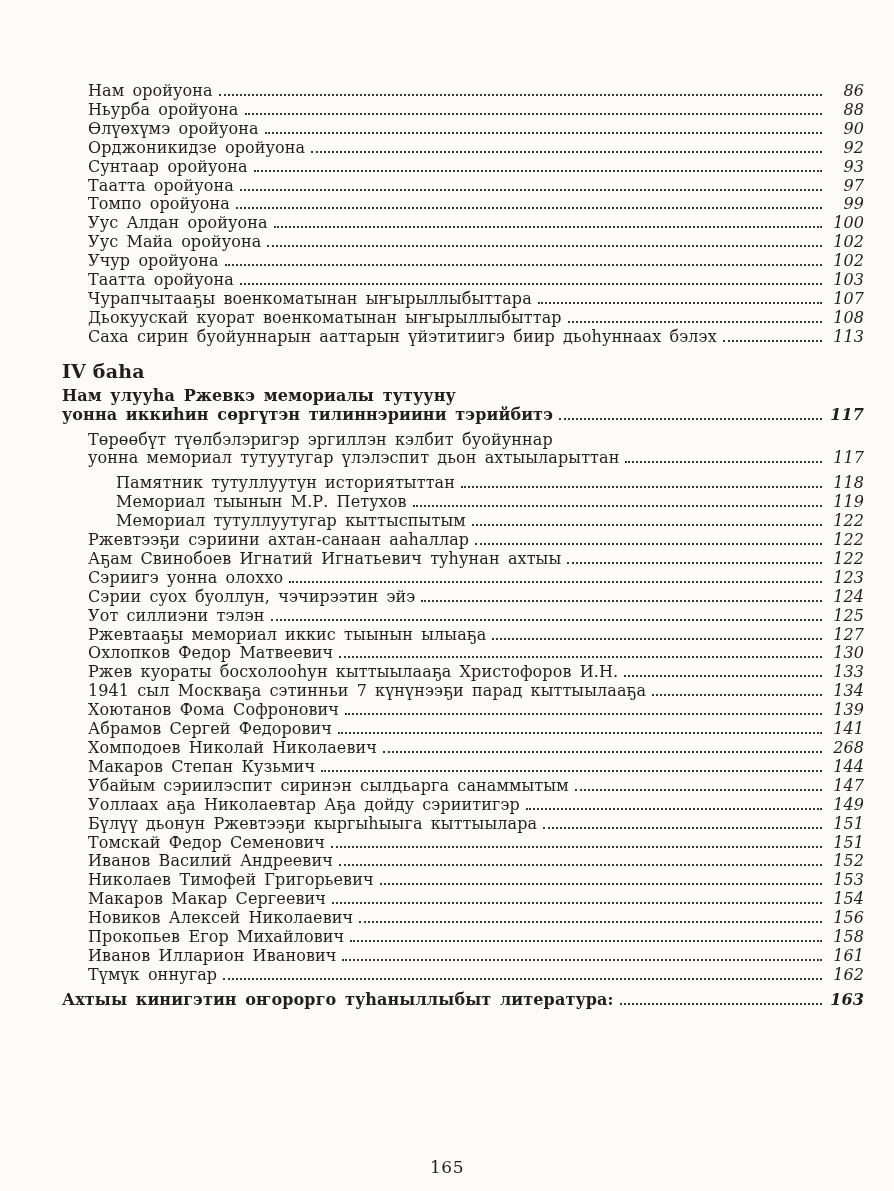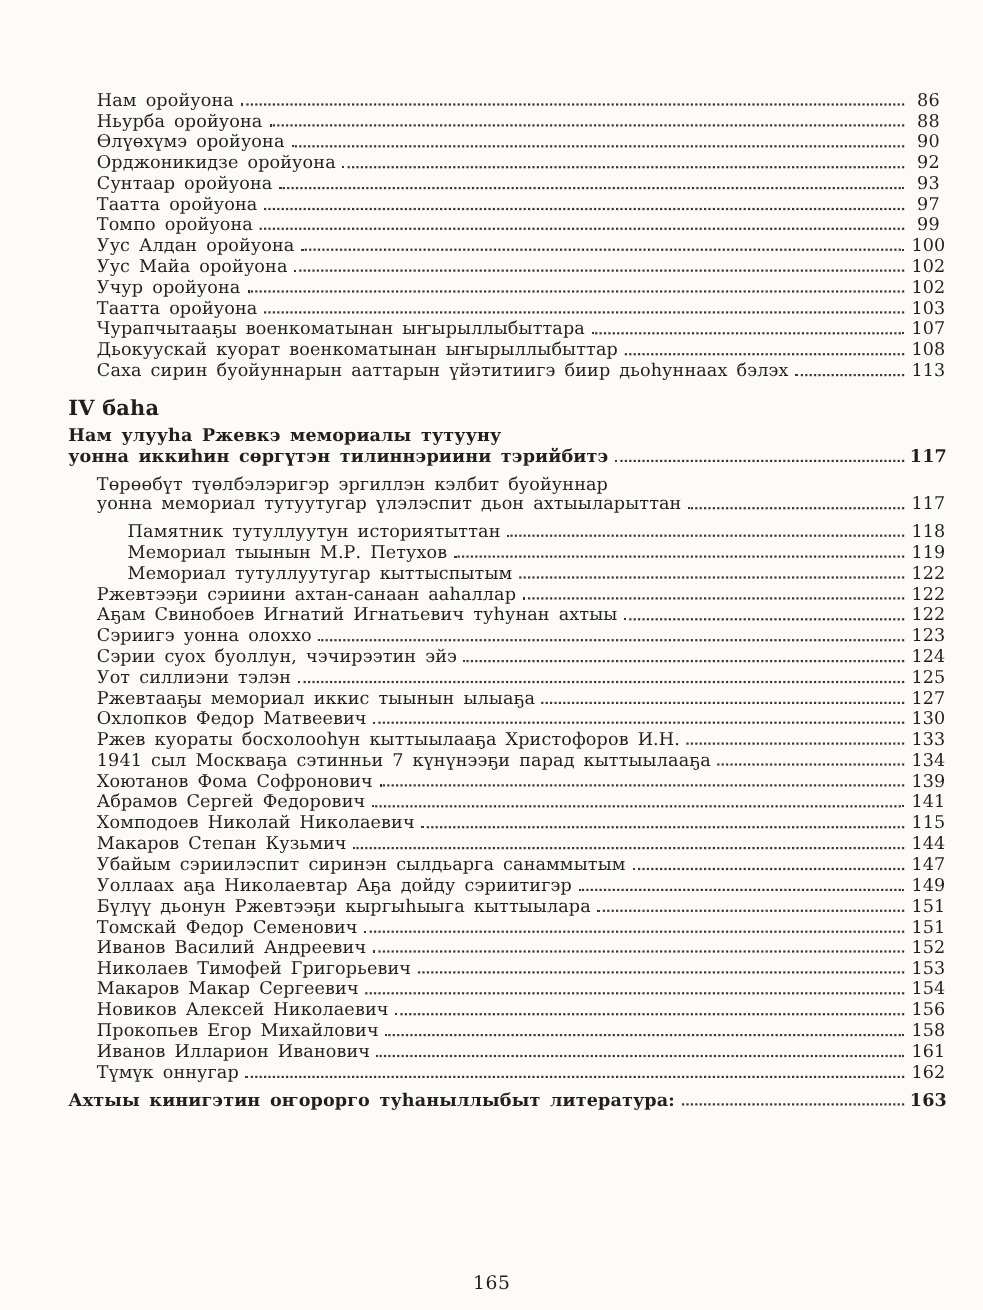--- a/index.html
+++ b/index.html
@@ -35,21 +35,22 @@
   .indent-2 { padding-left: 54px; }
   .leader {
     flex: 1 1 auto;
     min-width: 18px;
     border-bottom: 2px dotted #3a3733;
     margin: 0 2px 3px 6px;
   }
   .pagenum {
     flex: 0 0 auto;
     width: 40px;
-    text-align: center;
+    text-align: right;
+    font-style: italic;
   }
   .section-heading {
     font-size: 19px;
     font-weight: 700;
     line-height: 22px;
     margin: 13px 0 5px 0;
     letter-spacing: 0.2px;
   }
   .footer-page {
     position: absolute;
@@ -221,21 +222,21 @@
         <span class="pagenum">139</span>
       </div>
       <div class="row indent-1">
         <span>Абрамов Сергей Федорович</span>
         <span class="leader"></span>
         <span class="pagenum">141</span>
       </div>
       <div class="row indent-1">
         <span>Хомподоев Николай Николаевич</span>
         <span class="leader"></span>
-        <span class="pagenum">115</span>
+        <span class="pagenum">268</span>
       </div>
       <div class="row indent-1">
         <span>Макаров Степан Кузьмич</span>
         <span class="leader"></span>
         <span class="pagenum">144</span>
       </div>
       <div class="row indent-1">
         <span>Убайым сэриилэспит сиринэн сылдьарга санаммытым</span>
         <span class="leader"></span>
         <span class="pagenum">147</span>

